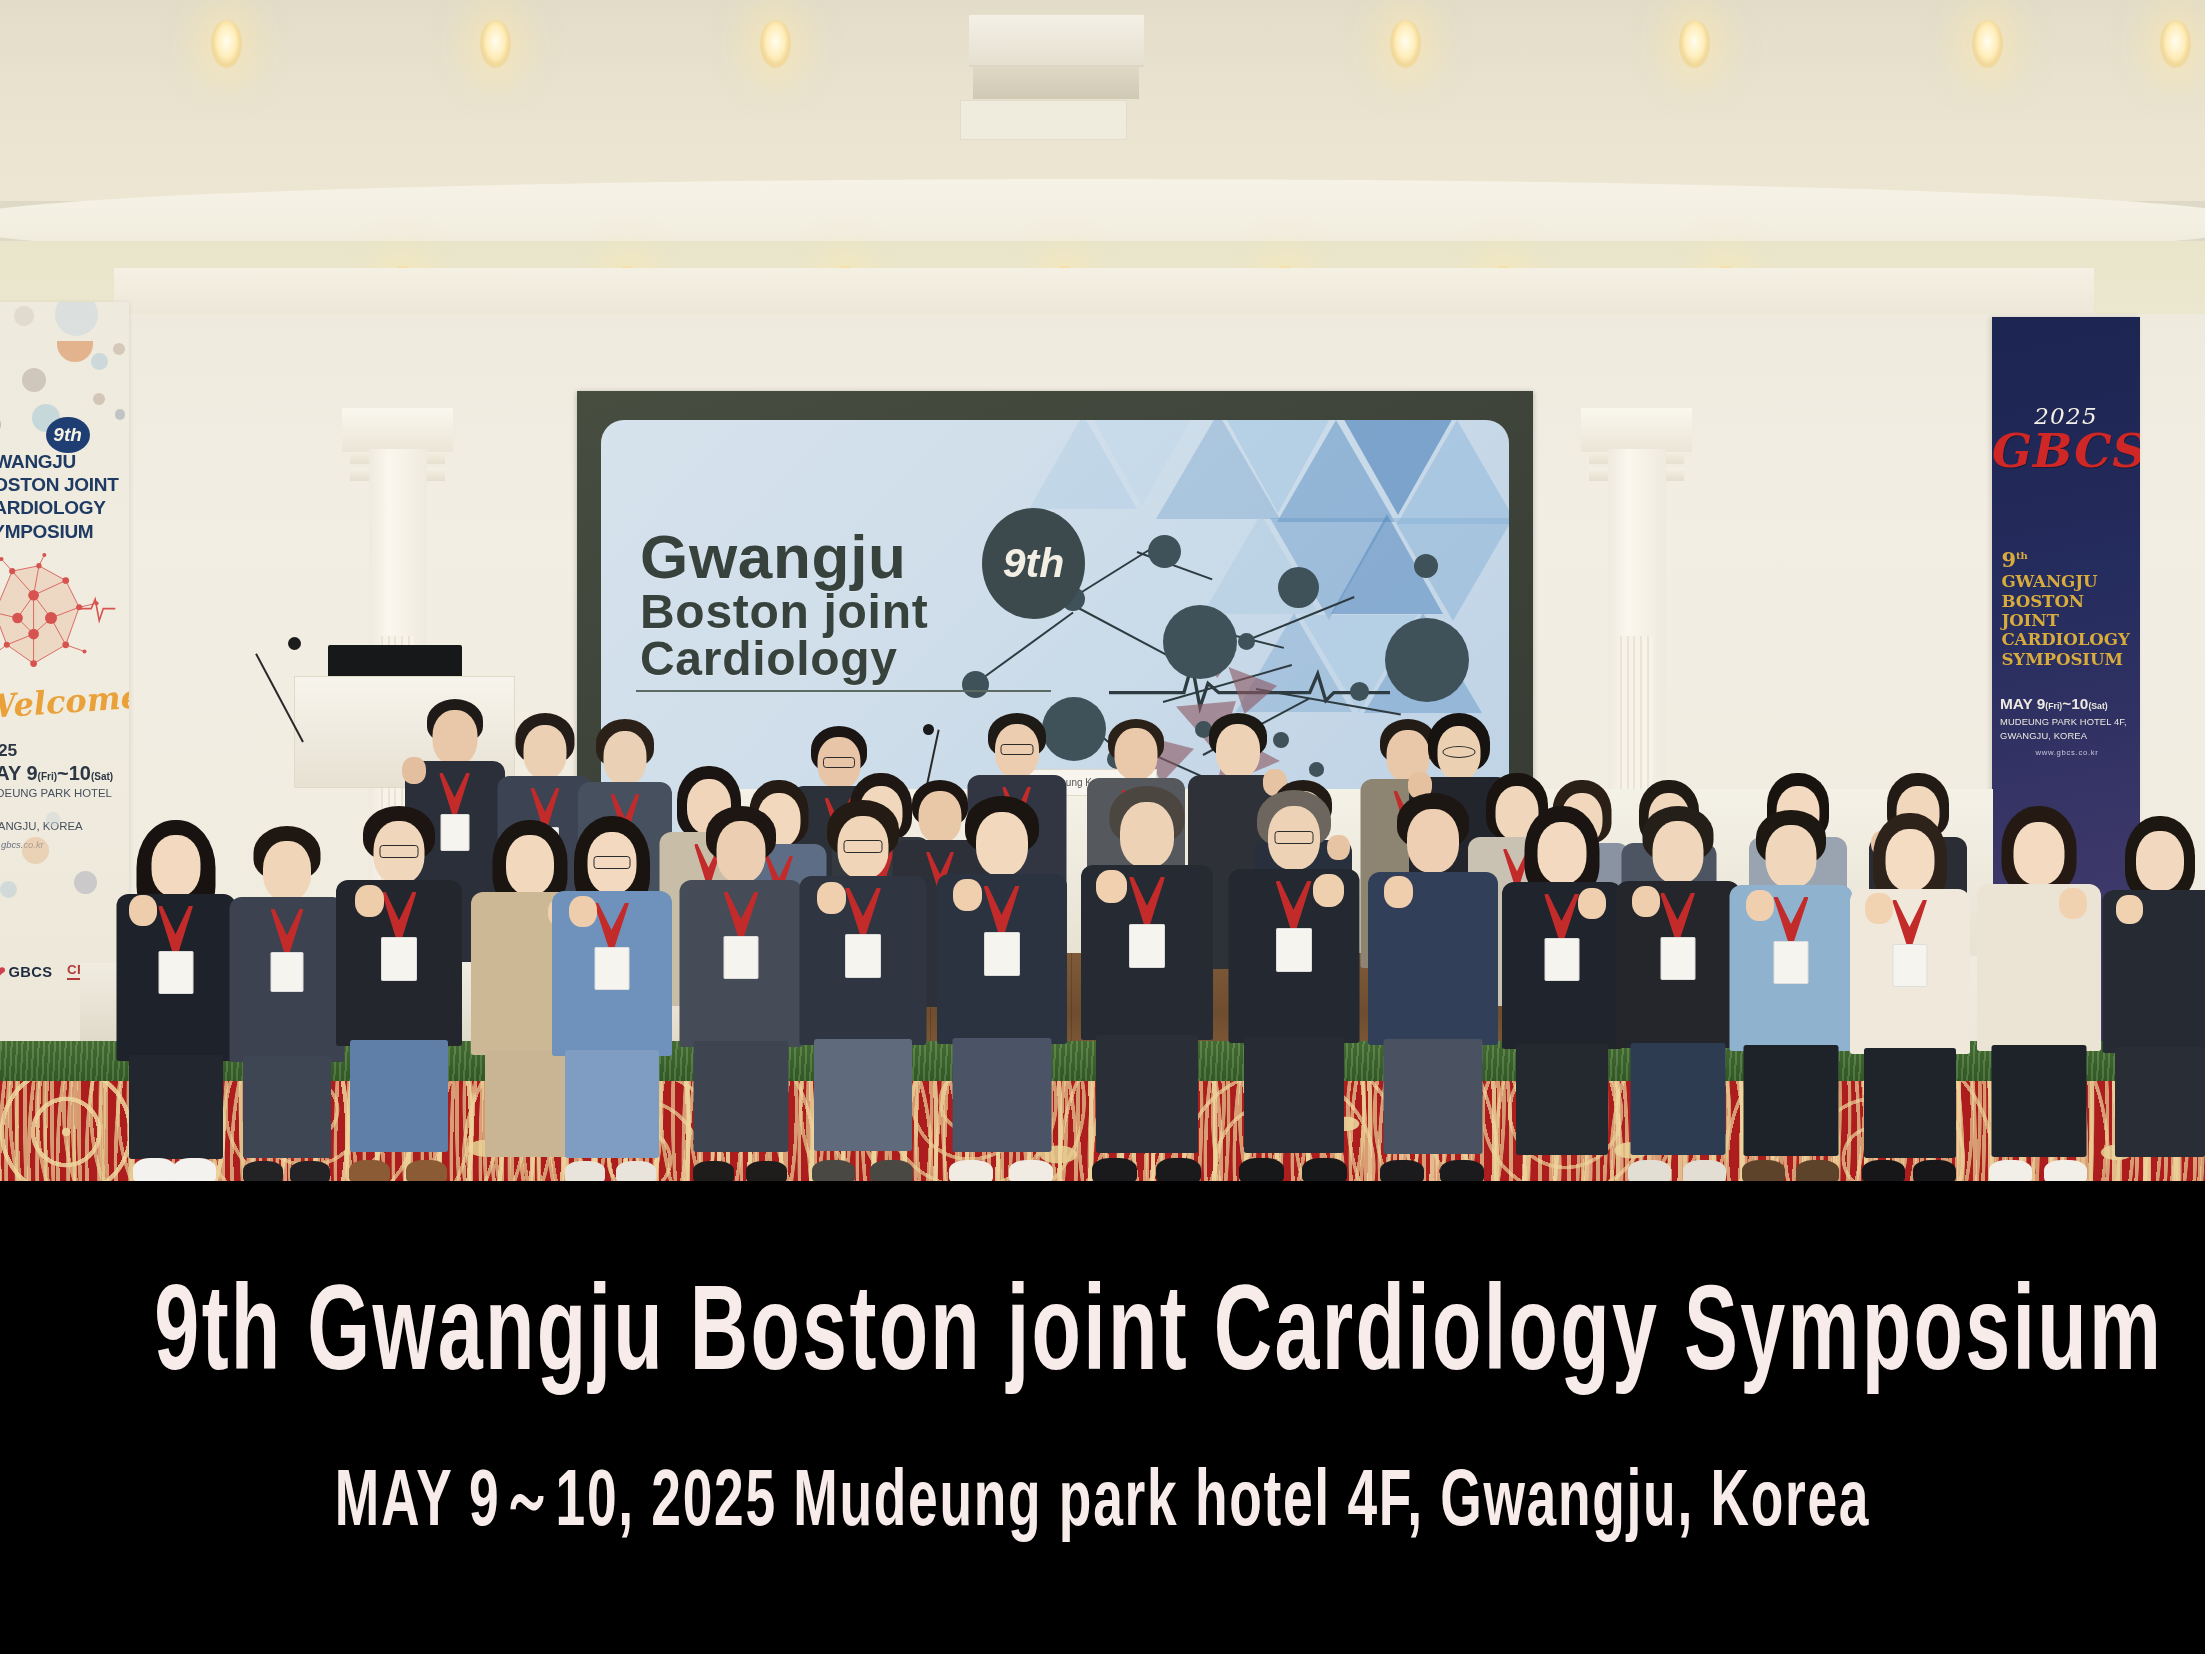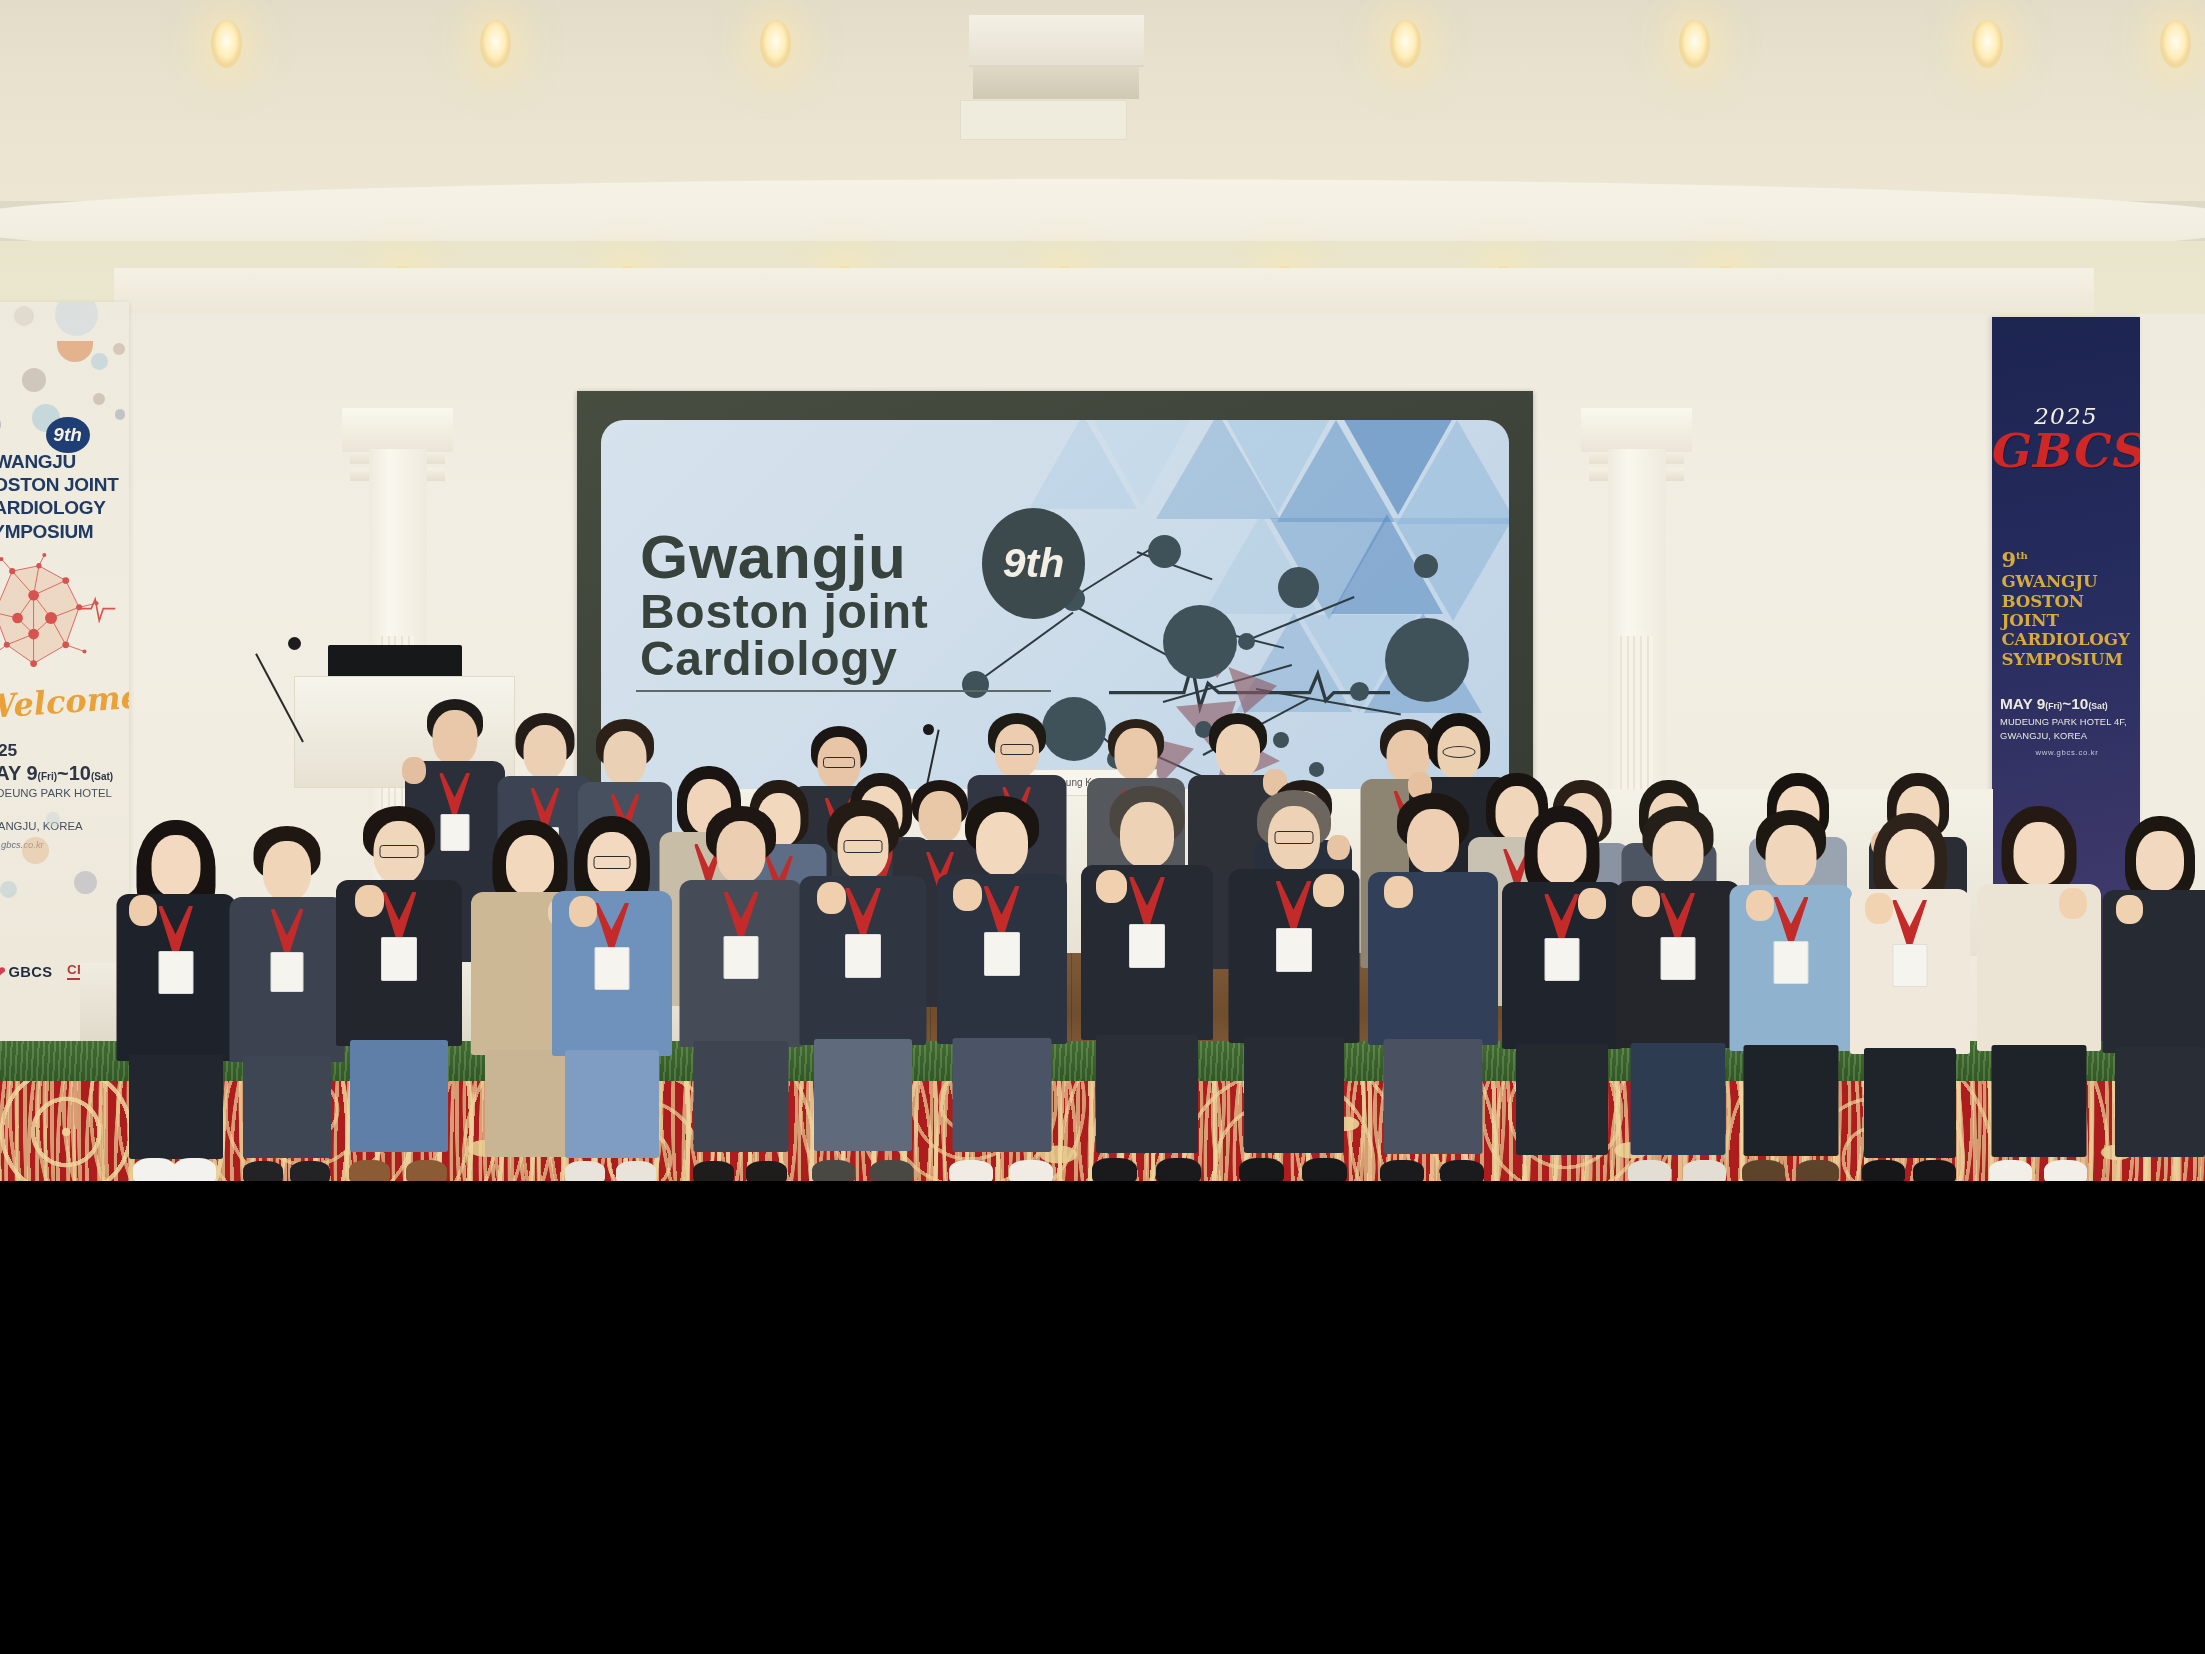--- a/index.html
+++ b/index.html
@@ -878,15 +878,19 @@
         <div class="p-hair" style="top:0;width:70px;height:84px;background:#1d1711;border-radius:48% 48% 34% 34%;"></div>
         <div class="p-head" style="top:14.7px;width:48px;height:60px;background:#f1d8be;"></div>
         <div class="p-body" style="top:74px;width:115px;height:163px;background:#262a33;"></div>
         <div class="p-legs" style="top:231px;width:90px;height:110px;background:#292d36;"></div>
         <div class="p-fist" style="left:16px;top:79px;width:27px;height:29px;background:#f0d1b0;"></div>
       </div>
 
     </div>
   </div>
 
+  <div class="caption">
+    <div class="cap-title">9th  Gwangju  Boston  joint  Cardiology  Symposium</div>
+    <div class="cap-sub">MAY  9～10,  2025  Mudeung  park  hotel  4F,  Gwangju,  Korea</div>
+  </div>
 
 </div>
 
 
 </body></html>

